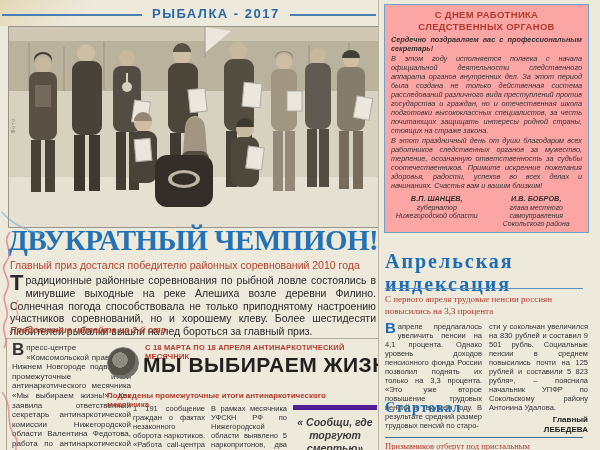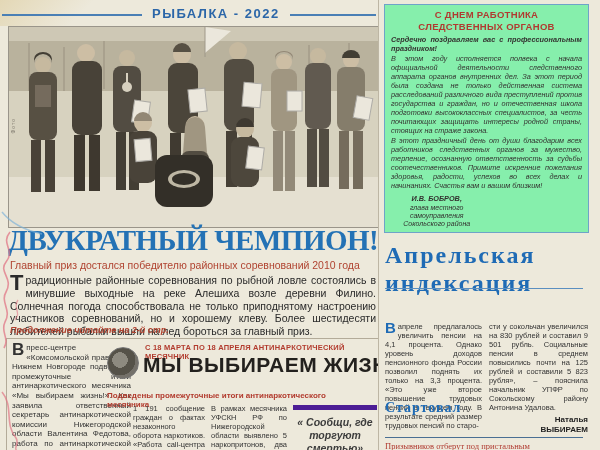--- a/index.html
+++ b/index.html
@@ -32,33 +32,33 @@
   .ad-banner{left:136px;top:14px;width:236px;font-size:21px;font-weight:bold;color:#23211e;
              letter-spacing:.5px;white-space:nowrap;}
   .ad-deck{left:100px;top:52px;width:236px;font-size:8px;font-weight:bold;color:#b23b2e;}
   .ad-col2{left:126px;top:65px;width:72px;font-size:7.5px;line-height:1.2;text-align:justify;color:#333;}
   .ad-col3{left:204px;top:65px;width:76px;font-size:7.5px;line-height:1.2;text-align:justify;color:#333;}
   .ad-quote{left:286px;top:66px;width:84px;border-top:5px solid #4c1d95;padding-top:6px;
             font-size:10.5px;font-weight:bold;font-style:italic;color:#3c3c3c;text-align:center;line-height:1.25;}
   
   .vrule{left:378px;top:0;width:1px;height:450px;background:#bdb6a4;}
   
-  .greet-box{left:384px;top:4px;width:205px;height:229px;background:#86efac;
+  .greet-box{left:384px;top:4px;width:205px;height:229px;background:#fca5a5;
              border:1px solid #6fa3c8;overflow:hidden;padding:4px 6px;box-sizing:border-box;}
   .greet-title{text-align:center;font-weight:bold;font-size:9.5px;line-height:1.3;
                color:#b03a30;letter-spacing:.3px;}
   .greet-sal{margin:3px 10px;background:#e6f2f8;text-align:center;color:#1f5fae;
              font-weight:bold;font-style:italic;font-size:10.5px;padding:1px 0;}
   .greet-para{font-size:7.3px;font-style:italic;line-height:1.22;text-align:justify;color:#33322f;margin-top:2px;}
   .greet-para.bold{font-weight:bold;}
   .sig-grid{display:grid;grid-template-columns:1fr 1fr;column-gap:8px;row-gap:4px;margin-top:4px;}
   .sig{text-align:center;font-style:italic;font-size:7px;line-height:1.2;color:#33322f;}
   .sig .nm{font-weight:bold;font-size:7.3px;}
   .sec-head{font-family:"Liberation Serif",serif;font-weight:bold;color:#1f6bb5;letter-spacing:2px;line-height:1.15;}
-  .pension-head{left:385px;top:242px;width:200px;font-size:24px;}
+  .pension-head{left:385px;top:250px;width:200px;font-size:20px;}
   .pension-rule{left:385px;top:288px;width:198px;height:1px;background:#5b8fc0;}
   .pension-deck{left:385px;top:294px;width:198px;font-size:9px;color:#b03a30;line-height:1.3;
                 font-family:"Liberation Serif",serif;}
   .pension-col1{left:385px;top:322px;width:97px;font-size:7.5px;line-height:1.2;text-align:justify;color:#333;}
   .pension-col1 .dropcap{float:left;font-size:15px;line-height:12px;font-weight:bold;color:#1f6bb5;padding-right:2px;}
   .pension-col2{left:489px;top:322px;width:99px;font-size:7.5px;line-height:1.2;text-align:justify;color:#333;}
   .pension-byline{margin-top:3px;text-align:right;font-weight:bold;font-size:8px;color:#222;
                   font-style:normal;width:70px;margin-left:auto;}
   .draft-head{left:385px;top:400px;width:200px;font-size:14px;letter-spacing:1px;}
   .draft-rule{left:385px;top:437px;width:198px;height:1px;background:#4a6f93;}
@@ -70,21 +70,21 @@
   .scribbles{left:0;top:0;pointer-events:none;}
 </style>
 </head>
 <body>
 
 <div id="page">
 
   <div class="abs corner-tint"></div>
 
   <div class="abs mast-line"></div>
-  <div class="abs mast-label">РЫБАЛКА - 2022</div>
+  <div class="abs mast-label">РЫБАЛКА - 2017</div>
 
   <div class="abs photo-frame">
     <svg width="369" height="200" viewBox="0 0 369 200" xmlns="http://www.w3.org/2000/svg">
       <rect x="0" y="0" width="369" height="70" fill="#cfcaba"></rect>
       <rect x="0" y="14" width="369" height="52" fill="#b7b1a0"></rect>
       <g stroke="#8f8a7b" stroke-width="1.5" opacity=".6">
         <line x1="20" y1="16" x2="20" y2="64"></line>
           <line x1="55" y1="20" x2="55" y2="64"></line>
         <line x1="95" y1="14" x2="95" y2="62"></line>
           <line x1="300" y1="18" x2="300" y2="62"></line>
@@ -208,40 +208,45 @@
     <div class="abs ad-quote">« Сообщи, где торгуют смертью»</div>
   </div>
 
   <div class="abs vrule"></div>
 
   <div class="abs greet-box">
     <div class="greet-title">
       <div>С ДНЕМ РАБОТНИКА</div>
       <div>СЛЕДСТВЕННЫХ ОРГАНОВ</div>
     </div>
-    <div class="greet-para bold">Сердечно поздравляем вас с профессиональным праздником!</div>
+    <div class="greet-para bold">Сердечно поздравляем вас с профессиональным секретарь!</div>
     <div class="greet-para">В этом году исполняется полвека с начала официальной деятельности следственного аппарата органов внутренних дел. За этот период была создана не только действенная система расследований различного вида преступлений против государства и граждан, но и отечественная школа подготовки высококлассных специалистов, за честь почитающих защищать интересы родной страны, стоящих на страже закона.</div>
     <div class="greet-para">В этот праздничный день от души благодарим всех работников следственных органов за мужество, терпение, осознанную ответственность за судьбы соотечественников. Примите искренние пожелания здоровья, радости, успехов во всех делах и начинаниях. Счастья вам и вашим близким!</div>
     <div class="sig-grid">
       <div class="sig">
+        <div class="nm">В.П. ШАНЦЕВ,</div>
+        <div>губернатор Нижегородской области</div>
+      </div>
+      <div class="sig">
         <div class="nm">И.В. БОБРОВ,</div>
         <div>глава местного самоуправления Сокольского района</div>
       </div>
 
     </div>
   </div>
 
   <div class="abs sec-head pension-head">Апрельская индексация</div>
   <div class="abs pension-rule"></div>
+  <div class="abs pension-deck">С первого апреля трудовые пенсии россиян повысились на 3,3 процента</div>
   <div class="abs pension-col1">
     <span class="dropcap">В</span><span>апреле предлагалось увеличить пенсии на 4,1 процента. Однако уровень доходов пенсионного фонда России позволил поднять их только на 3,3 процента. «Это уже второе повышение трудовых пенсий в текущем году. В результате средний размер трудовых пенсий по старо-</span>
   </div>
   <div class="abs pension-col2">
     <span>сти у сокольчан увеличился на 830 рублей и составил 9 501 рубль. Социальные пенсии в среднем повысились почти на 125 рублей и составили 5 823 рубля», – пояснила начальник УПФР по Сокольскому району Антонина Удалова.</span>
-    <div class="pension-byline">Наталья ВЫБИРАЕМ</div>
+    <div class="pension-byline">Главный ЛЕБЕДЕВА</div>
   </div>
 
   <div class="abs sec-head draft-head">
     <div>Стартовал</div>
   </div>
   <div class="abs draft-rule"></div>
   <div class="abs draft-deck">Призывников отберут под пристальным</div>
 
   <svg class="abs scribbles" width="600" height="450">
     <path d="M10,232 C0,244 16,250 6,262 C-2,272 14,278 6,292 C0,302 12,310 5,322 C0,332 10,338 4,348" fill="none" stroke="#e07585" stroke-width="1.6" opacity=".75"></path>

